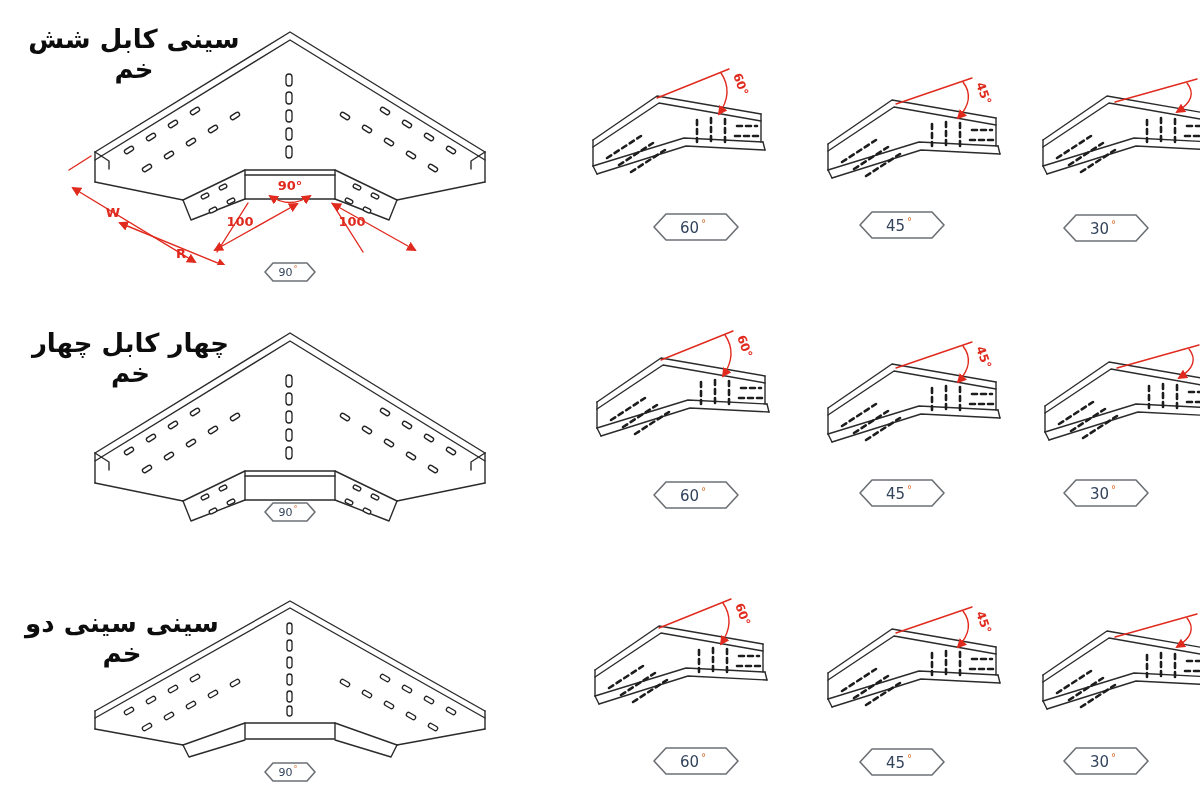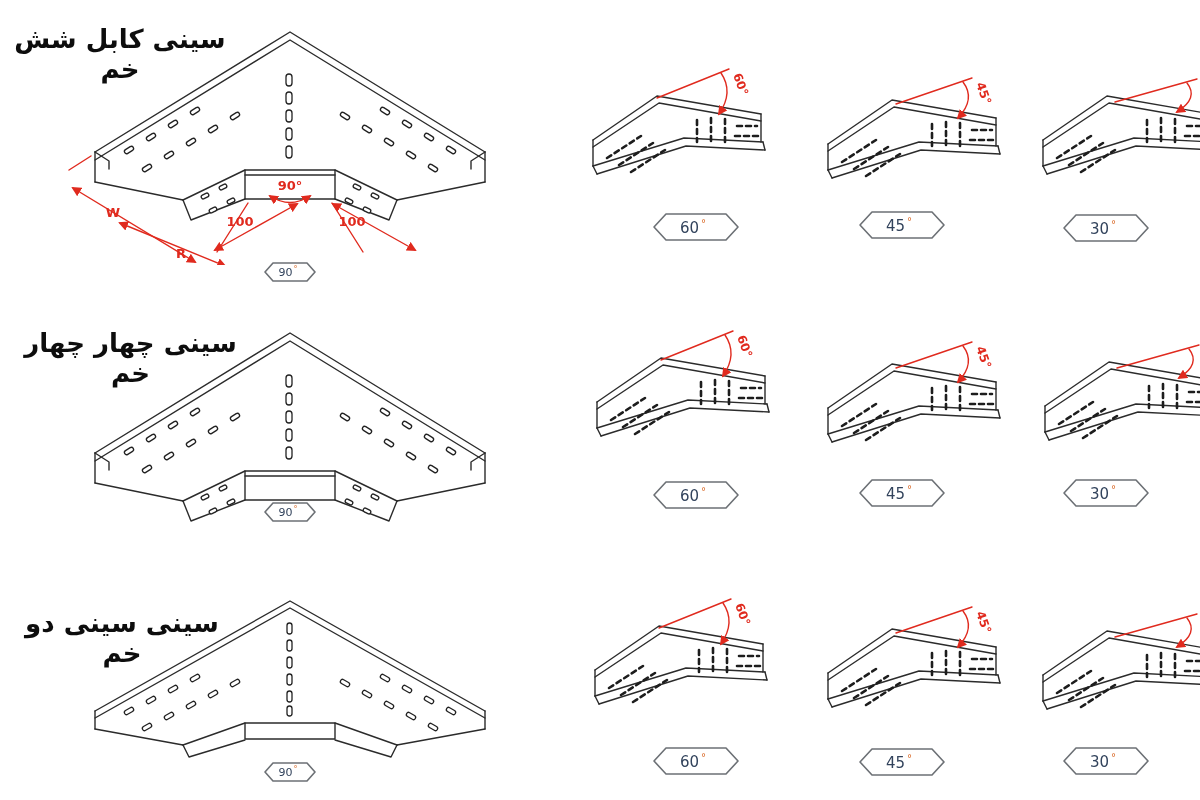--- a/index.html
+++ b/index.html
@@ -227,21 +227,21 @@
         <path d="M116 58 V80"></path>
         <path d="M130 56 V80"></path>
         <path d="M144 57 V82"></path>
         <path d="M156 64 H176"></path>
         <path d="M154 74 H178"></path>
       </g>
     </g>
   </defs>
 </svg>
 
-<div class="title" style="left:4px;top:24px;width:232px">سینی کابل شش خم</div>
+<div class="title" style="left:18px;top:24px;width:232px">سینی کابل شش خم</div>
 
 <svg class="abs" style="left:65px;top:20px" width="450" height="245" viewBox="0 0 450 245">
   <use href="#deepTray"></use>
   <g class="rd">
     <path d="M205 176 Q225 189 245 176" marker-start="url(#arr)" marker-end="url(#arr)"></path>
     <path d="M150 230 L232 184" marker-start="url(#arr)" marker-end="url(#arr)"></path>
     <path d="M268 184 L350 230" marker-start="url(#arr)" marker-end="url(#arr)"></path>
     <path d="M183 183 L152 232 M267 183 L298 232" stroke-width="1"></path>
     <path d="M8 168 L130 242" marker-start="url(#arr)" marker-end="url(#arr)"></path>
     <path d="M55 203 L160 246" marker-start="url(#arr)" marker-end="url(#arr)"></path>
@@ -290,21 +290,21 @@
 </svg>
 <svg class="abs" style="left:858px;top:210px" width="88" height="30" viewBox="0 0 88 30">
   <polygon class="hex" points="2,15 14,2 74,2 86,15 74,28 14,28"></polygon>
   <text class="bv" x="41" y="21"><tspan>45</tspan><tspan class="deg" dx="2" dy="-6">°</tspan></text>
 </svg>
 <svg class="abs" style="left:1062px;top:213px" width="88" height="30" viewBox="0 0 88 30">
   <polygon class="hex" points="2,15 14,2 74,2 86,15 74,28 14,28"></polygon>
   <text class="bv" x="41" y="21"><tspan>30</tspan><tspan class="deg" dx="2" dy="-6">°</tspan></text>
 </svg>
 
-<div class="title" style="left:8px;top:328px;width:245px">سینی چهار چهار خم</div>
+<div class="title" style="left:8px;top:328px;width:245px">چهار کابل چهار خم</div>
 
 <svg class="abs" style="left:65px;top:321px" width="450" height="205" viewBox="0 0 450 205">
   <use href="#deepTray"></use>
 </svg>
 
 <svg class="abs" style="left:264px;top:502px" width="52" height="20" viewBox="0 0 52 20">
   <polygon class="hex" points="1,10 9,1 43,1 51,10 43,19 9,19"></polygon>
   <text class="bv90" x="24" y="14"><tspan>90</tspan><tspan class="deg90" dx="1" dy="-4">°</tspan></text>
 </svg>
 

